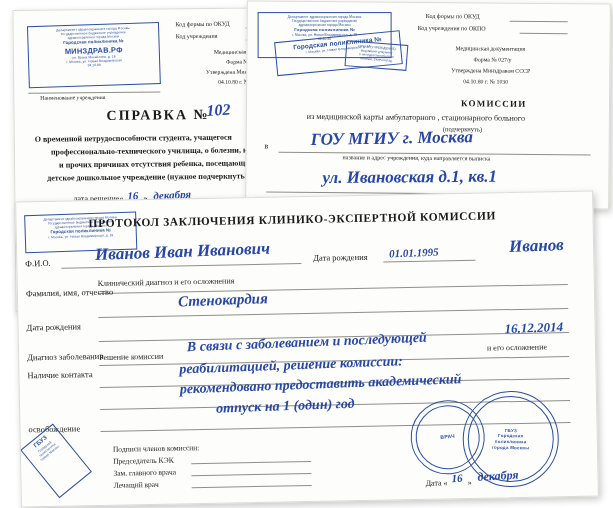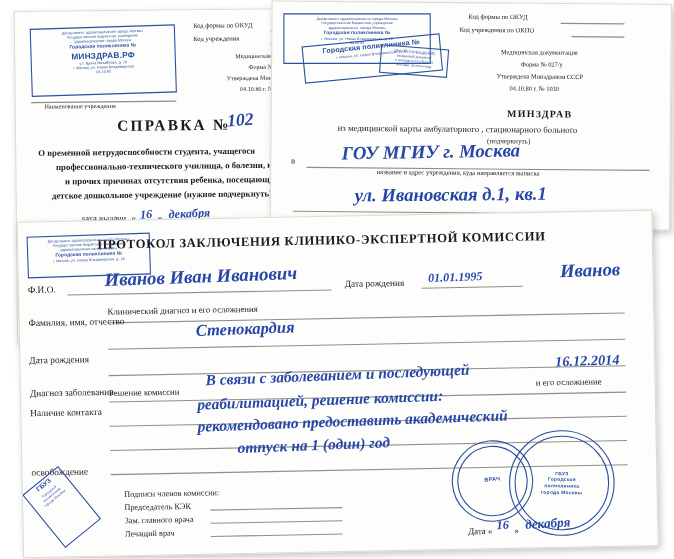--- a/index.html
+++ b/index.html
@@ -172,21 +172,21 @@
     <div class="pr" style="left:26px; top:84px; font-size:5.6px;">Наименование учреждения</div>
 
     <div class="title" style="left:92px; top:98px; font-size:14px;">СПРАВКА №</div>
     <div class="hw" style="left:192px; top:93px; font-size:16px; transform:rotate(-3deg);">102</div>
 
     <div class="pr" style="left:20px; top:124px; font-size:8px; font-weight:bold;">О временной нетрудоспособности студента, учащегося</div>
     <div class="pr" style="left:36px; top:137px; font-size:8px; font-weight:bold;">профессионально-технического училища, о болезни, карантине</div>
     <div class="pr" style="left:44px; top:150px; font-size:8px; font-weight:bold;">и прочих причинах отсутствия ребенка, посещающего школу,</div>
     <div class="pr" style="left:32px; top:163px; font-size:8px; font-weight:bold;">детское дошкольное учреждение (нужное подчеркнуть)</div>
 
-    <div class="pr" style="left:58px; top:184px; font-size:8px;">дата выдачи</div>
+    <div class="pr" style="left:58px; top:184px; font-size:8px;">дата решение</div>
     <div class="pr" style="left:104px; top:184px; font-size:8px;">«</div>
     <div class="hw" style="left:112px; top:180px; font-size:11px; transform:rotate(-2deg);">16</div>
     <div class="pr" style="left:128px; top:184px; font-size:8px;">»</div>
     <div class="hw" style="left:138px; top:180px; font-size:11px; transform:rotate(-2deg);">декабря</div>
 
     <div class="pr" style="left:14px; top:206px; font-size:8px;">студенту, учащемуся, ребенку</div>
     <div class="line" style="left:120px; top:213px; width:240px;"></div>
     <div class="pr" style="left:14px; top:220px; font-size:7px;">(нужное подчеркнуть)</div>
 
     <div class="pr" style="left:14px; top:240px; font-size:8px;">Фамилия, имя, отчество</div>
@@ -225,21 +225,21 @@
       <span class="small-line">г. Москва, ул. Новая Владимирская, д. 18</span>
     </div>
 
     <div class="stamp-rect" style="left:98px; top:40px; width:62px; height:26px; transform:rotate(4deg);">
       <span class="small-line">ОРГАН (УЧРЕЖДЕНИЕ)</span>
       <span class="small-line">выдавший документ</span>
       <span class="small-line">о нетрудоспособности</span>
       <span class="small-line">Москва, Зеленоград</span>
     </div>
 
-    <div class="title" style="left:214px; top:95px; font-size:9px; letter-spacing:1.2px;">МИНЗДРАВ</div>
+    <div class="title" style="left:214px; top:95px; font-size:9px; letter-spacing:1.2px;">КОМИССИИ</div>
     <div class="pr" style="left:60px; top:110px; font-size:8px;">из медицинской карты амбулаторного , стационарного больного</div>
     <div class="pr" style="left:196px; top:122px; font-size:6.5px;">(подчеркнуть)</div>
 
     <div class="pr" style="left:18px; top:140px; font-size:8px;">в</div>
     <div class="line" style="left:32px; top:150px; width:312px;"></div>
     <div class="hw" style="left:64px; top:128px; font-size:17px; transform:rotate(-1.5deg);">ГОУ МГИУ  г. Москва</div>
     <div class="pr" style="left:96px; top:152px; font-size:6px;">название и адрес учреждения, куда направляется выписка</div>
 
     <div class="hw" style="left:76px; top:166px; font-size:17px; transform:rotate(-1deg);">ул. Ивановская д.1, кв.1</div>
     <div class="line" style="left:20px; top:190px; width:324px;"></div>

